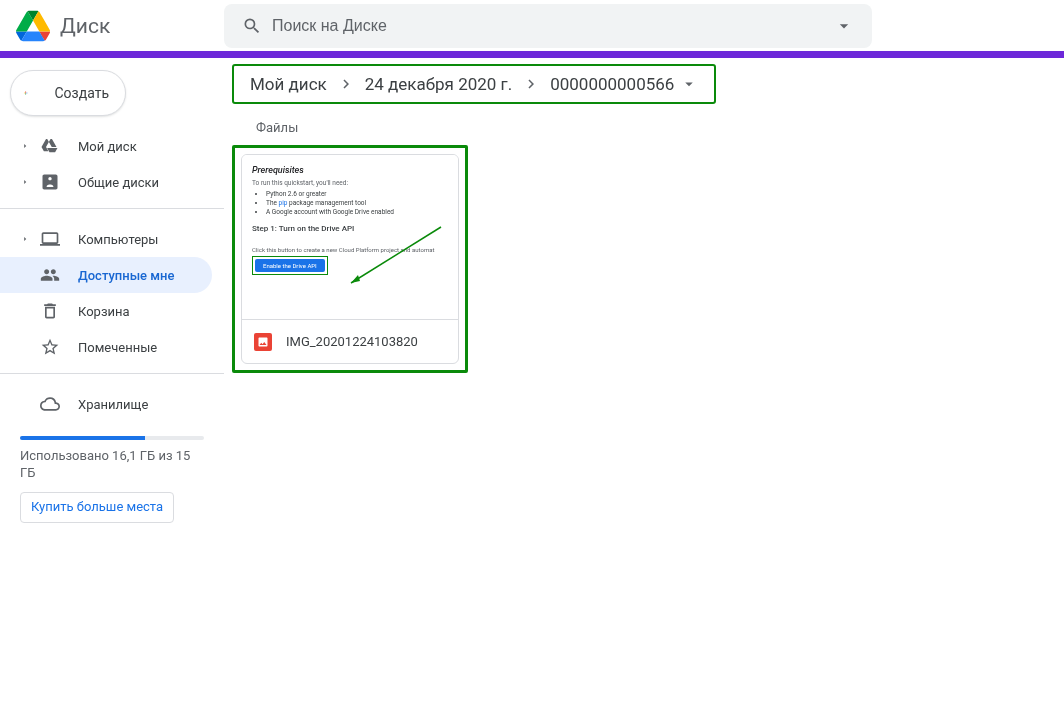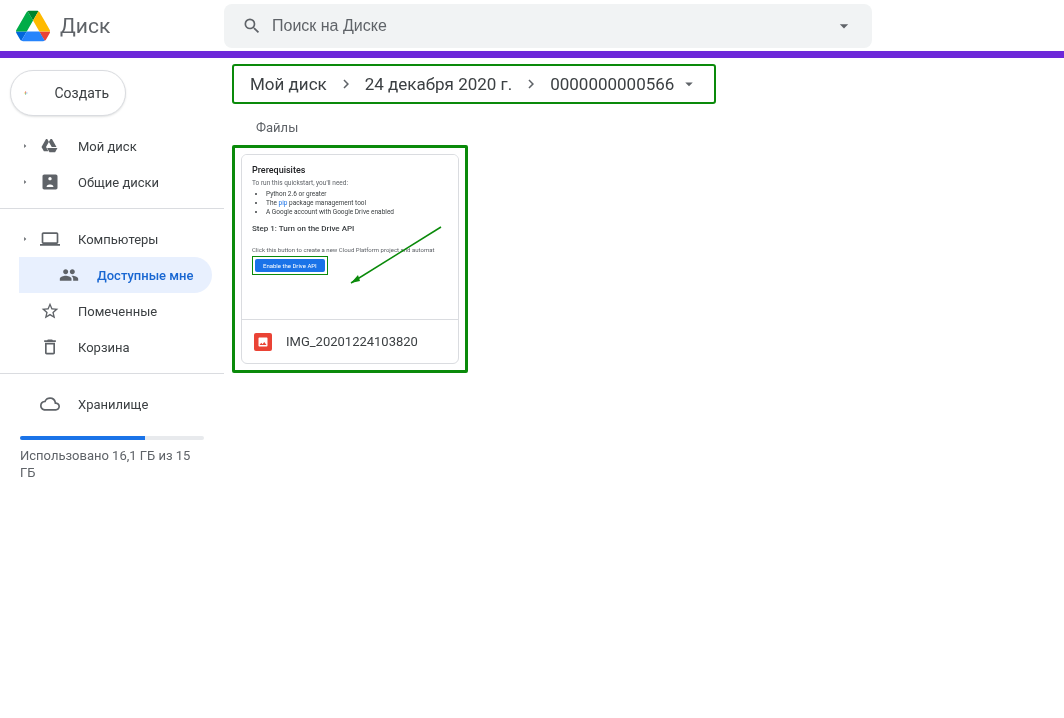--- a/index.html
+++ b/index.html
@@ -16,21 +16,21 @@
 .search-dropdown-btn { width: 40px; height: 40px; display: flex; align-items: center; justify-content: center; color: #5f6368; border-radius: 50%; cursor: pointer; }
 
 .layout { display: flex; height: calc(100% - 58px); }
 .sidebar { width: 224px; padding-top: 8px; display: flex; flex-direction: column; }
 .create-btn { margin: 4px 0 8px 10px; width: 116px; height: 46px; border-radius: 24px; border: 1px solid #dadce0; background: #fff; box-shadow: 0 1px 2px rgba(60,64,67,.15); display: flex; align-items: center; padding: 0 16px 0 12px; cursor: pointer; gap: 16px; }
 .create-btn span.lbl { margin-left: 10px; font-size: 14px; color: #3c4043; }
 
 .nav { list-style: none; padding-top: 4px; }
 .nav-sep { border-top: 1px solid #dadce0; margin: 8px 0; }
 .nav-item { display: flex; align-items: center; height: 36px; padding-left: 20px; border-radius: 0 18px 18px 0; cursor: pointer; margin-right: 12px; }
-.nav-item.selected { background: #e8f0fe; margin-left: 19px; }
+.nav-item.selected { background: #e8f0fe; }
 .nav-item.selected .nav-icon, .nav-item.selected .nav-label { color: #1967d2; }
 .nav-item .nav-icon { width: 24px; height: 24px; display: flex; align-items: center; justify-content: center; color: #5f6368; }
 .nav-item .expand { width: 12px; margin-right: 6px; color: #5f6368; visibility: hidden; }
 .nav-item.has-expand .expand { visibility: visible; }
 .nav-label { margin-left: 16px; font-size: 13px; color: #3c4043; }
 .nav-item.selected .nav-label { font-weight: 500; }
 
 .storage { padding: 0 20px; margin-top: 6px; }
 .storage-bar { position: relative; height: 4px; background: #e8eaed; border-radius: 2px; margin: 8px 0; overflow: hidden; }
 .storage-fill { position: absolute; left:0; top:0; bottom:0; width: 68%; background: #1a73e8; }
@@ -44,21 +44,21 @@
 .crumb.last { color: #3c4043; }
 .crumb-sep { color: #5f6368; margin: 0 10px; display: flex; }
 .crumb-caret { margin-left: 6px; color: #5f6368; }
 
 .section-label { font-size: 13px; color: #5f6368; margin: 16px 0 10px 24px; }
 
 .files-area { padding-left: 0; }
 .file-card-wrap { display: inline-block; border: 3px solid #0a8a0a; padding: 6px; border-radius: 2px; margin-left: 0; }
 .file-card { width: 218px; border: 1px solid #dadce0; border-radius: 6px; overflow: hidden; cursor: pointer; background:#fff; }
 .thumb { height: 164px; background: #fff; padding: 10px 10px 4px 10px; font-size: 7px; color: #3c4043; position: relative; overflow: hidden; }
-.thumb h4 { font-size: 9px; margin-bottom: 4px; color:#202124; font-weight:500;}
+.thumb h4 { font-size: 9px; margin-bottom: 4px; color:#202124; font-weight:500;font-style:italic;}
 .thumb .sub { font-size:6.5px; color:#5f6368; margin-bottom:3px;}
 .thumb ul { list-style: disc; padding-left: 14px; font-size:6.5px; color:#3c4043; }
 .thumb ul li { margin-bottom:1px; }
 .thumb .pip { color:#1a73e8; }
 .thumb h5 { font-size:8px; margin-top:8px; margin-bottom:13px; font-weight:500;}
 .thumb .smalltxt { font-size:6px; color:#5f6368; }
 .thumb .api-btn-box { border:1px solid #0a8a0a; display:inline-block; padding:2px; margin-top:3px;}
 .thumb .api-btn { background:#1a73e8; color:#fff; font-size:6px; padding:3px 8px; border-radius:2px; display:inline-block;}
 .thumb .arrow-line { position:absolute; top:70px; right:12px; width:100px; height:60px; pointer-events:none;}
 .file-meta { display:flex; align-items:center; height:44px; padding:0 12px; border-top:1px solid #dadce0;}
@@ -161,52 +161,53 @@
             <svg width="20" height="20" viewBox="0 0 24 24" fill="#5f6368">
               <path d="M16 11c1.66 0 2.99-1.34 2.99-3S17.66 5 16 5s-3 1.34-3 3 1.34 3 3 3zm-8 0c1.66 0 2.99-1.34 2.99-3S9.66 5 8 5 5 6.34 5 8s1.34 3 3 3zm0 2c-2.33 0-7 1.17-7 3.5V19h14v-2.5C15 14.17 10.33 13 8 13zm8 0c-.29 0-.62.02-.97.05 1.16.84 1.97 1.97 1.97 3.45V19h6v-2.5c0-2.33-4.67-3.5-7-3.5z"></path>
             </svg>
           </span>
         <span class="nav-label">Доступные мне</span>
       </li>
       <li class="nav-item">
         <span class="expand"></span>
         <span class="nav-icon">
             <svg width="20" height="20" viewBox="0 0 24 24" fill="#5f6368">
+              <path d="M6 19c0 1.1.9 2 2 2h8c1.1 0 2-.9 2-2V7H6v12zM8 9h8v10H8V9zm7.5-5l-1-1h-5l-1 1H5v2h14V4z"></path>
+            </svg>
+          </span>
+        <span class="nav-label">Корзина</span>
+      </li>
+      <li class="nav-item">
+        <span class="expand"></span>
+        <span class="nav-icon">
+            <svg width="20" height="20" viewBox="0 0 24 24" fill="#5f6368">
               <path d="M22 9.24l-7.19-.62L12 2 9.19 8.63 2 9.24l5.46 4.73L5.82 21 12 17.27 18.18 21l-1.63-7.03L22 9.24zM12 15.4l-3.76 2.27 1-4.28-3.32-2.88 4.38-.38L12 6.1l1.71 4.04 4.38.38-3.32 2.88 1 4.28L12 15.4z"></path>
             </svg>
           </span>
         <span class="nav-label">Помеченные</span>
-      </li>
-      <li class="nav-item">
-        <span class="expand"></span>
-        <span class="nav-icon">
-            <svg width="20" height="20" viewBox="0 0 24 24" fill="#5f6368">
-              <path d="M6 19c0 1.1.9 2 2 2h8c1.1 0 2-.9 2-2V7H6v12zM8 9h8v10H8V9zm7.5-5l-1-1h-5l-1 1H5v2h14V4z"></path>
-            </svg>
-          </span>
-        <span class="nav-label">Корзина</span>
       </li>
     </ul>
     <div class="nav-sep"></div>
     <ul class="nav">
       <li class="nav-item">
         <span class="expand"></span>
         <span class="nav-icon">
             <svg width="20" height="20" viewBox="0 0 24 24" fill="#5f6368">
               <path d="M19.35 10.04A7.49 7.49 0 0012 4a7.5 7.5 0 00-6.65 4.04A5.994 5.994 0 000 14c0 3.31 2.69 6 6 6h13c2.76 0 5-2.24 5-5 0-2.64-2.05-4.78-4.65-4.96zM19 18H6c-2.21 0-4-1.79-4-4s1.79-4 4-4h.71A5.5 5.5 0 0112 6c3.04 0 5.5 2.46 5.5 5.5v.5H19c1.66 0 3 1.34 3 3s-1.34 3-3 3z"></path>
             </svg>
           </span>
         <span class="nav-label">Хранилище</span>
       </li>
     </ul>
     <div class="storage">
       <div class="storage-bar">
           <div class="storage-fill"></div>
         </div>
       <div class="storage-text">Использовано 16,1 ГБ из 15 ГБ</div>
+      <div class="buy-more">Купить больше места</div>
     </div>
   </div>
 
   <div class="main">
     <div class="breadcrumb-wrap">
       <div class="breadcrumb">
         <span class="crumb">Мой диск</span>
         <span class="crumb-sep">
             <svg width="18" height="18" viewBox="0 0 24 24" fill="#5f6368">
               <path d="M10 6L8.59 7.41 13.17 12l-4.58 4.59L10 18l6-6z"></path>

